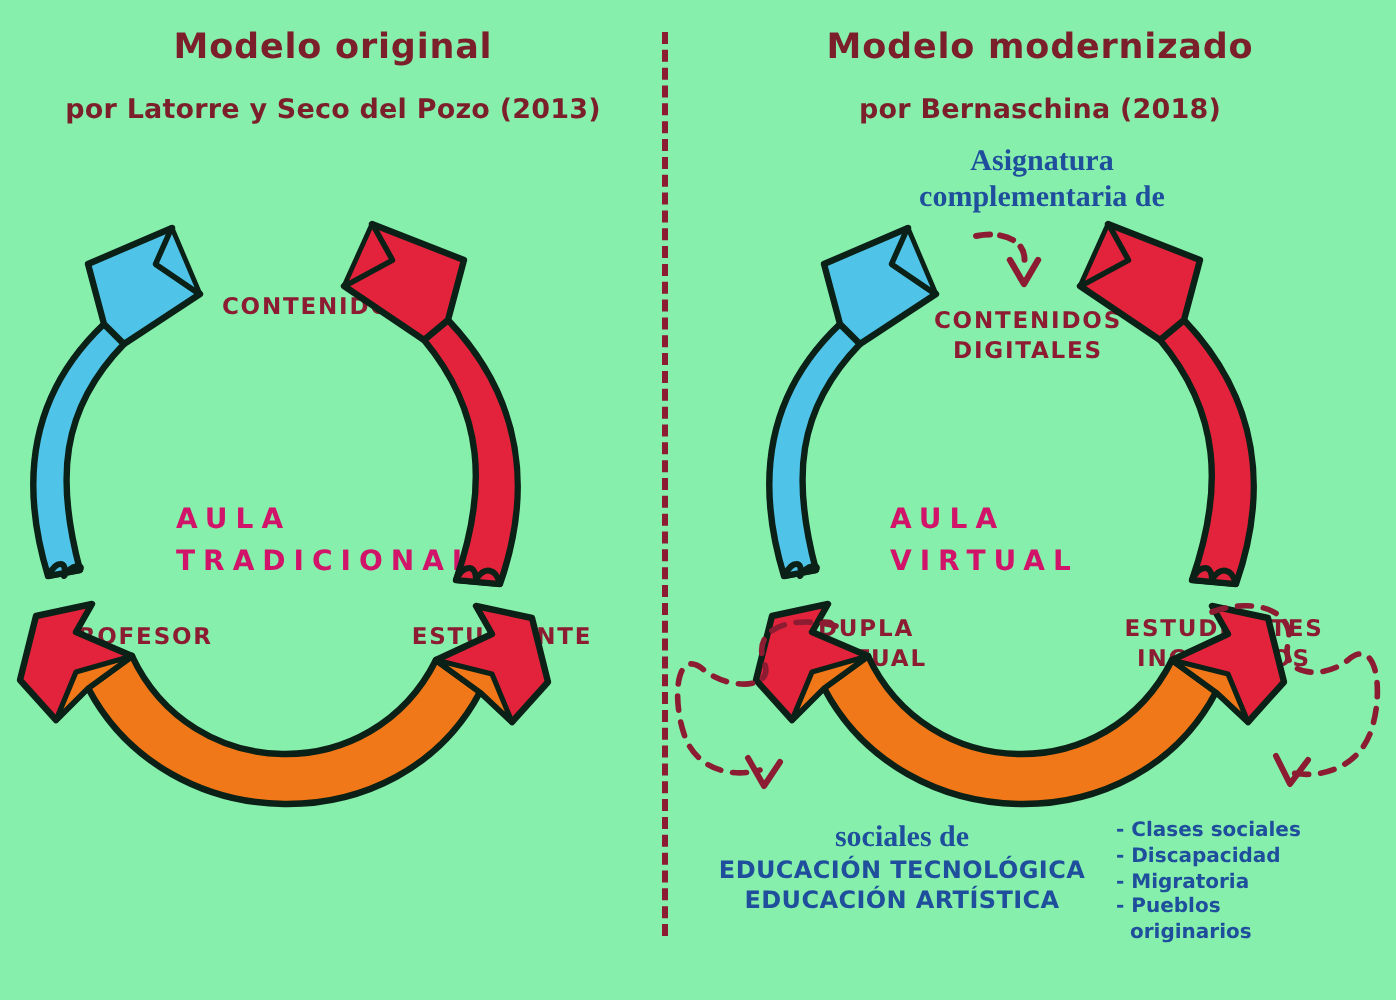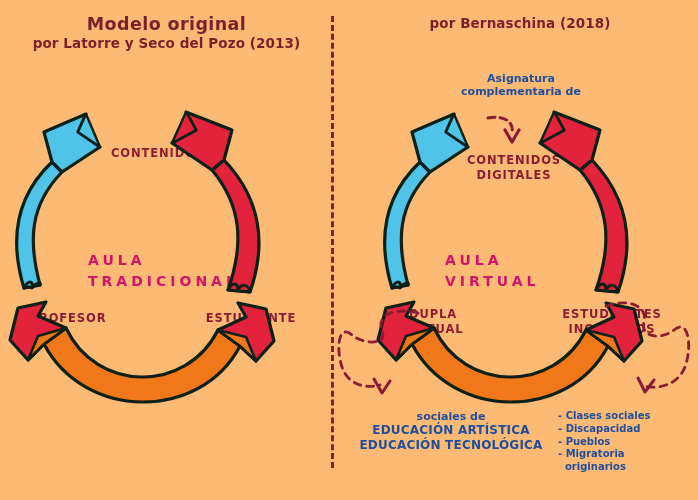--- a/index.html
+++ b/index.html
@@ -6,33 +6,33 @@
   html, body {
     margin: 0; padding: 0;
     width: 698px; height: 500px;
     background: #ffffff;
     font-family: "DejaVu Sans", sans-serif;
     overflow: hidden;
   }
   #stage {
     position: relative;
     width: 698px; height: 500px;
-    background: #fdba74;
+    background: #86efac;
   }
   .abs { position: absolute; }
 
   
   .panel-title {
     text-align: center;
     color: #7B1F2B;
     font-weight: bold;
     line-height: 1.15;
   }
   .panel-title .t1 { font-size: 17.5px; letter-spacing: 0.4px; display:block; }
-  .panel-title .t2 { font-size: 13.5px; letter-spacing: 0.1px; display:block; margin-top: 2px; }
+  .panel-title .t2 { font-size: 13.5px; letter-spacing: 0.1px; display:block; margin-top: 14px; }
 
   
   .node-label {
     color: #8C1C32;
     font-weight: bold;
     font-size: 11.5px;
     letter-spacing: 0.9px;
     text-align: center;
     line-height: 1.25;
     white-space: pre-line;
@@ -49,21 +49,21 @@
     white-space: pre-line;
   }
 
   
   .note {
     color: #1F4E9C;
     font-weight: bold;
     text-align: center;
     line-height: 1.22;
   }
-  .note .small { font-size: 11px; display:block; }
+  .note .small { font-size: 15px; display:block;font-family:Liberation Serif, serif; }
   .note .caps  { font-size: 12px; display:block; letter-spacing: 0.2px; }
   .note-list {
     color: #1F4E9C;
     font-weight: bold;
     font-size: 10px;
     text-align: left;
     line-height: 1.28;
   }
   .note-list div { white-space: pre; }
 
@@ -131,20 +131,21 @@
       <path d="M44,234 L66,218 L38,206 L46,192 L18,198 L10,230 L28,250 Z" fill="#E3233C" stroke="#0B2016" stroke-width="3.2" stroke-linejoin="round"></path>
       <path d="M66,218 L44,234 L28,250 L38,226 Z" fill="#F07818" stroke="#0B2016" stroke-width="2.6" stroke-linejoin="round"></path>
       <path d="M240,236 L218,220 L246,207 L238,193 L266,199 L274,231 L256,251 Z" fill="#E3233C" stroke="#0B2016" stroke-width="3.2" stroke-linejoin="round"></path>
       <path d="M218,220 L240,236 L256,251 L246,227 Z" fill="#F07818" stroke="#0B2016" stroke-width="2.6" stroke-linejoin="round"></path>
     </g>
   </svg>
 
   <div class="abs divider" style="left:331px; top:16px;"></div>
 
   <div class="abs panel-title" style="left:360px; top:14px; width:320px;">
+    <span class="t1">Modelo modernizado</span>
     <span class="t2">por Bernaschina (2018)</span>
   </div>
 
   <div class="abs note" style="left:432px; top:72px; width:178px;">
     <span class="small">Asignatura</span>
     <span class="small">complementaria de</span>
   </div>
 
   <svg class="abs" style="left:484px; top:112px;" width="60" height="34" viewBox="0 0 60 34">
     <path d="M4,6 C20,3 30,10 28,20" fill="none" stroke="#8C1C32" stroke-width="3" stroke-linecap="round" stroke-dasharray="7 5"></path>
@@ -198,29 +199,29 @@
     <path d="M38,74 L46,88 L54,76" fill="none" stroke="#8C1C32" stroke-width="3" stroke-linecap="round" stroke-linejoin="round"></path>
   </svg>
 
   <svg class="abs" style="left:600px; top:296px;" width="110" height="120" viewBox="0 0 110 120">
     <path d="M6,10 C28,2 48,10 44,26 C40,42 62,44 74,34 C88,22 92,48 86,68 C80,88 60,94 44,90" fill="none" stroke="#8C1C32" stroke-width="2.8" stroke-linecap="round" stroke-dasharray="7 6"></path>
     <path d="M38,82 L45,96 L54,84" fill="none" stroke="#8C1C32" stroke-width="3" stroke-linecap="round" stroke-linejoin="round"></path>
   </svg>
 
   <div class="abs note" style="left:354px; top:410px; width:194px;">
     <span class="small">sociales de</span>
+    <span class="caps">EDUCACIÓN TECNOLÓGICA</span>
     <span class="caps">EDUCACIÓN ARTÍSTICA</span>
-    <span class="caps">EDUCACIÓN TECNOLÓGICA</span>
   </div>
 
   <div class="abs note-list" style="left:558px; top:410px; width:136px;">
     <div>- Clases sociales</div>
     <div>- Discapacidad</div>
+    <div>- Migratoria</div>
     <div>- Pueblos</div>
-    <div>- Migratoria</div>
     <div>  originarios</div>
   </div>
 
   <div class="abs footer-frag" style="left:22px; top:492px;">
     
   </div>
 
 </div>
 
 </body></html>

